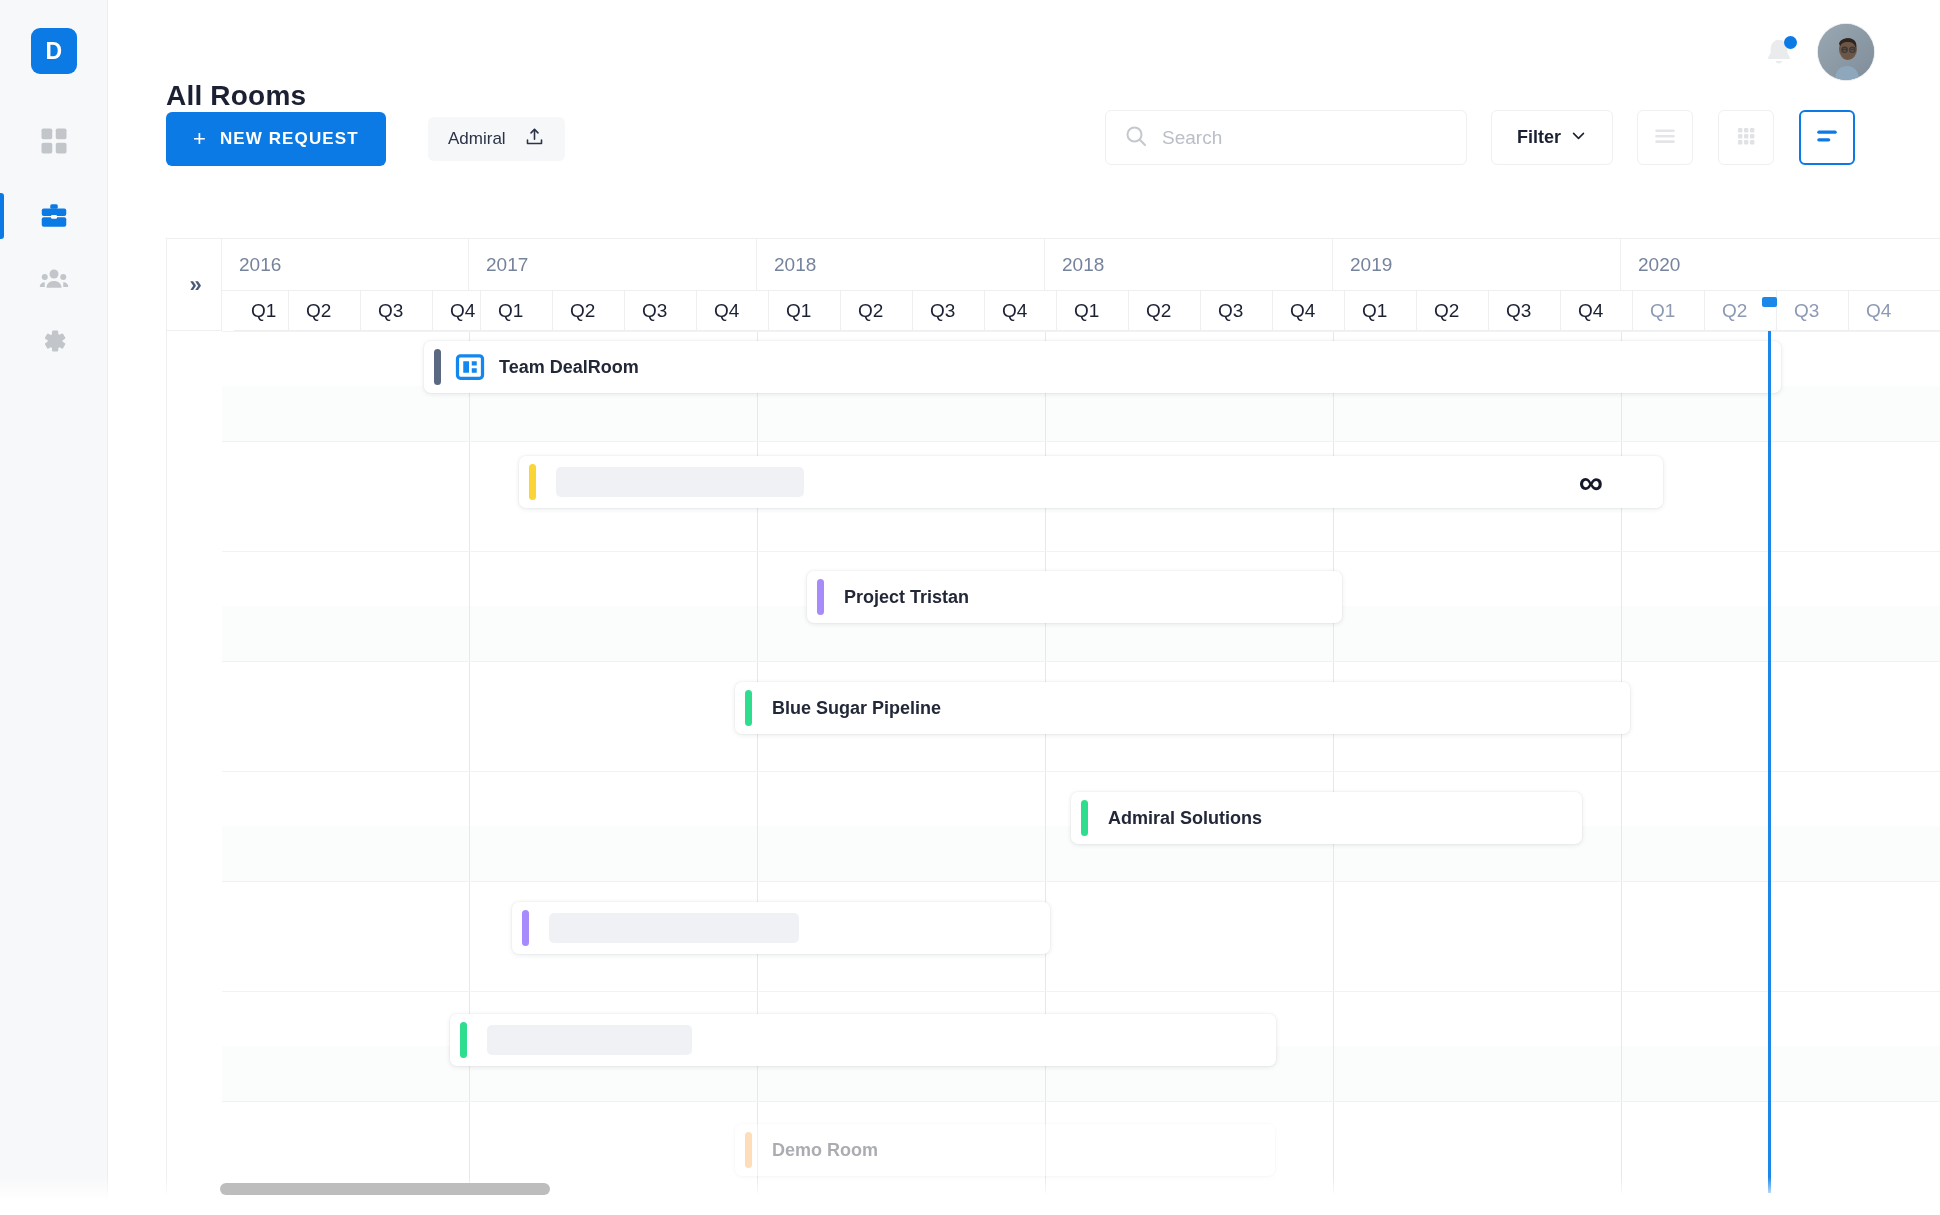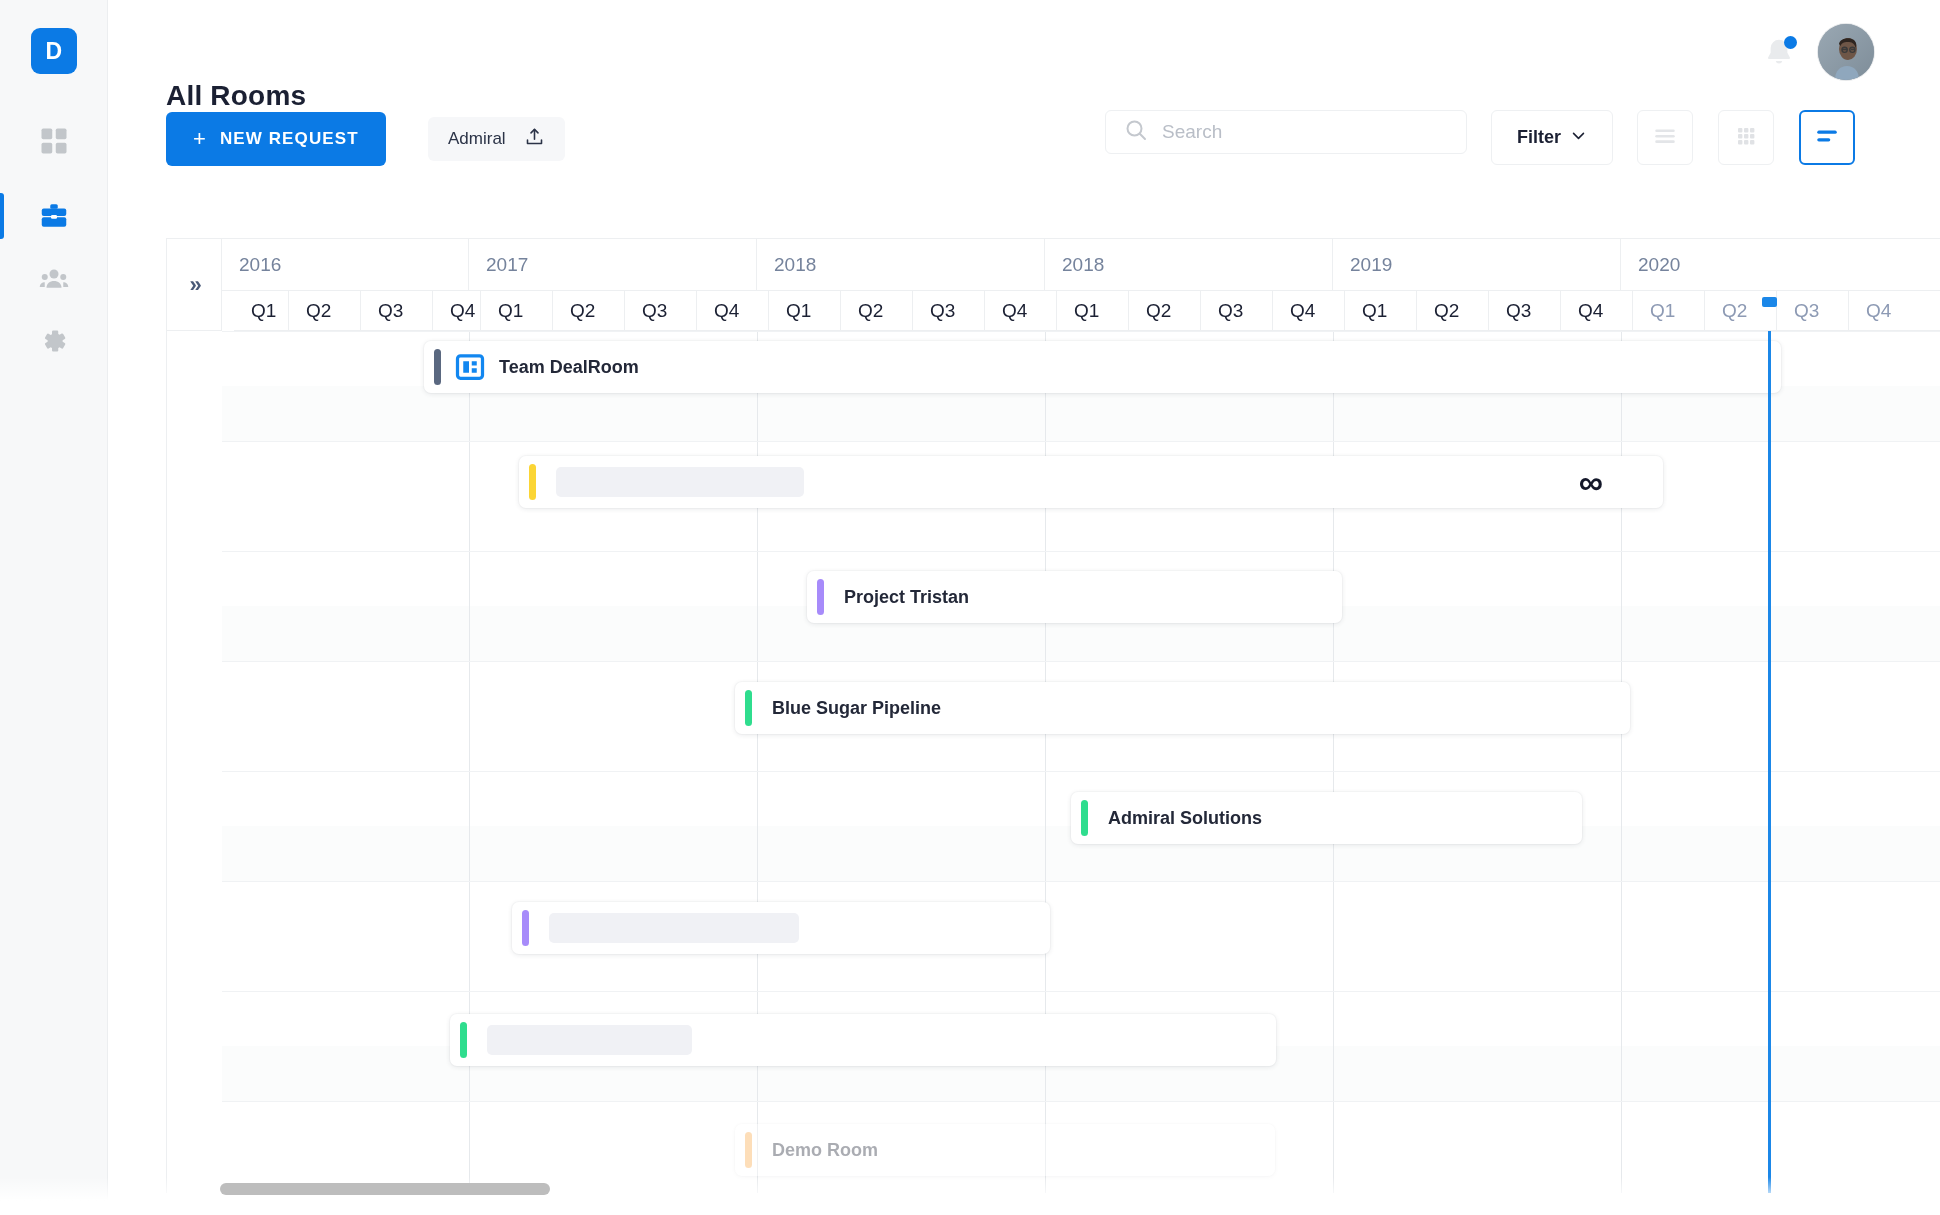--- a/index.html
+++ b/index.html
@@ -82,21 +82,21 @@
     background: #f6f7f9; color: #2b3347;
     border: none; border-radius: 6px;
     font-size: 17px; font-weight: 500;
     display: flex; align-items: center; gap: 18px;
     cursor: pointer;
     font-family: "Liberation Sans", sans-serif;
   }
 
   #search-box {
     position: absolute; left: 1105px; top: 110px;
-    width: 362px; height: 44px;
+    width: 362px; height: 55px;
     border: 1px solid #eef0f2; border-radius: 6px;
     background: #fff;
     display: flex; align-items: center; gap: 14px;
     padding: 0 18px;
     cursor: text;
   }
   #search-input {
     border: none; outline: none; background: transparent;
     font-size: 19px; color: #2b3347; width: 270px;
     font-family: "Liberation Sans", sans-serif;

